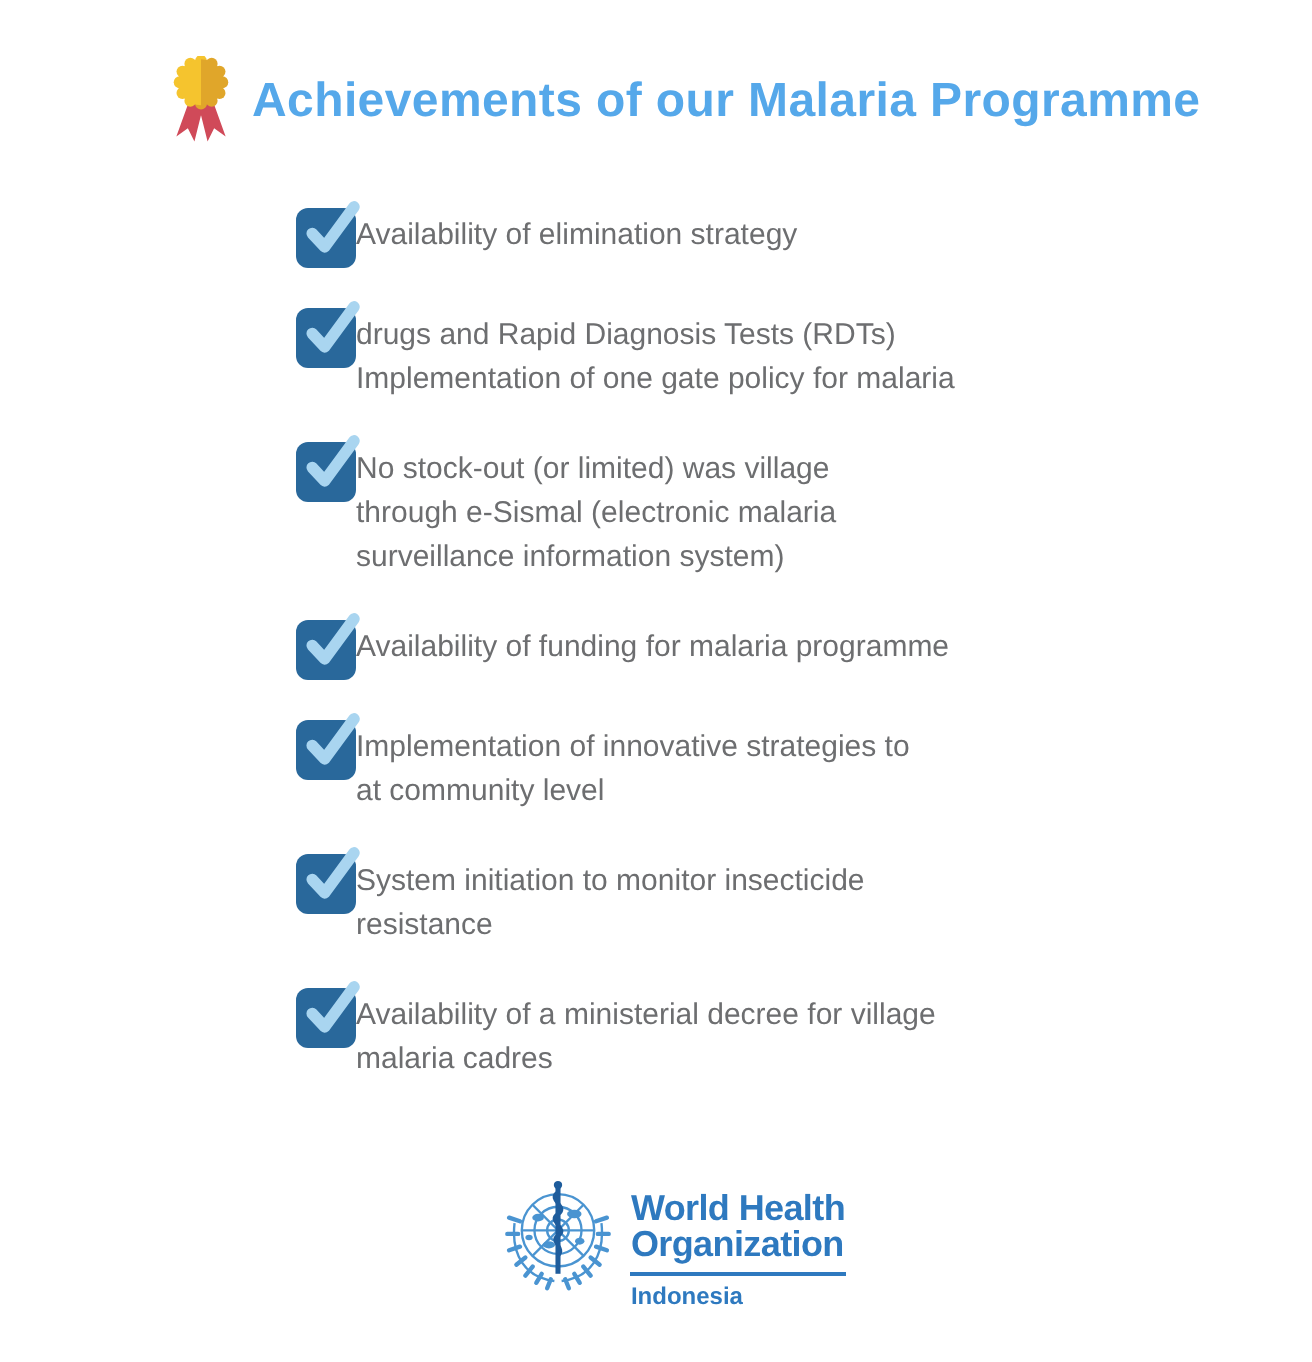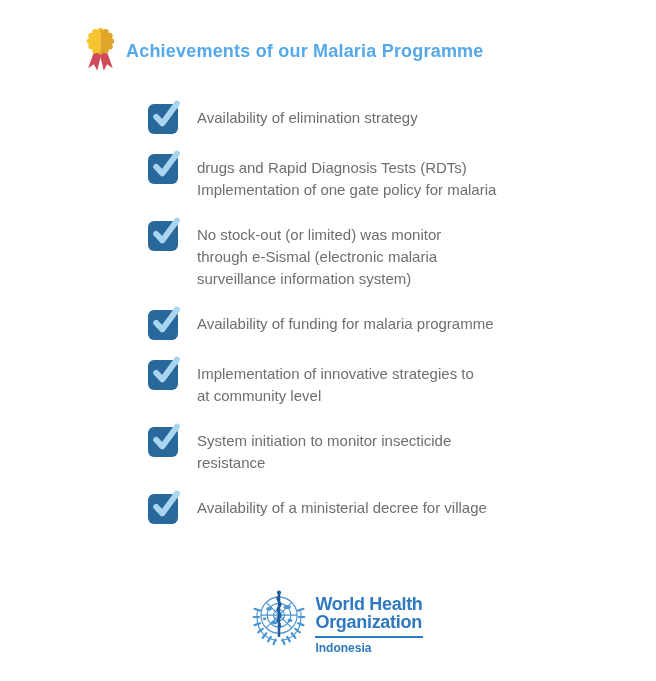--- a/index.html
+++ b/index.html
@@ -11,33 +11,33 @@
     overflow:hidden;
   }
   
   .header{
     position:absolute;left:84px;top:28px;
     display:flex;align-items:center;gap:9px;
   }
   .medal{width:33px;height:46px;display:block;}
   .title{
     margin:0;
-    font-size:18px;
+    font-size:24px;
     font-weight:bold;
     color:#55A8EA;
     letter-spacing:0.2px;
     white-space:nowrap;
   }
   
   .checklist{
     position:absolute;left:148px;top:104px;
     margin:0;padding:0;list-style:none;width:380px;
   }
   .item{
-    display:flex;align-items:flex-start;gap:19px;
+    display:flex;align-items:flex-start;
     margin:0 0 20px 0;padding:0;
   }
   .checkbox{
     flex:0 0 30px;width:30px;height:30px;
     background:#29689B;border-radius:6px;
     position:relative;
   }
   .check-svg{
     position:absolute;left:1px;top:-5px;
     width:32px;height:32px;overflow:visible;display:block;
@@ -119,21 +119,21 @@
       </div>
     </li>
 
     <li class="item">
       <span class="checkbox">
         <svg class="check-svg" viewBox="0 0 36 36">
             <path d="M8 20 L15 27.5 L31.5 5" fill="none" stroke="#A9D5F0" stroke-width="6.5" stroke-linecap="round" stroke-linejoin="round"></path>
           </svg>
       </span>
       <div class="item-text">
-        <div>No stock-out (or limited) was monitor</div>
+        <div>No stock-out (or limited) was village</div>
         <div>through e-Sismal (electronic malaria</div>
         <div>surveillance information system)</div>
       </div>
     </li>
 
     <li class="item">
       <span class="checkbox">
         <svg class="check-svg" viewBox="0 0 36 36">
             <path d="M8 20 L15 27.5 L31.5 5" fill="none" stroke="#A9D5F0" stroke-width="6.5" stroke-linecap="round" stroke-linejoin="round"></path>
           </svg>
@@ -168,20 +168,21 @@
     </li>
 
     <li class="item">
       <span class="checkbox">
         <svg class="check-svg" viewBox="0 0 36 36">
             <path d="M8 20 L15 27.5 L31.5 5" fill="none" stroke="#A9D5F0" stroke-width="6.5" stroke-linecap="round" stroke-linejoin="round"></path>
           </svg>
       </span>
       <div class="item-text">
         <div>Availability of a ministerial decree for village</div>
+        <div>malaria cadres</div>
       </div>
     </li>
 
   </ul>
 
   <div class="who">
     <span>
       <svg class="who-emblem" viewBox="0 0 64 74" aria-hidden="true">
         <g stroke="#4A94D1" stroke-width="1.3" fill="none">
 

